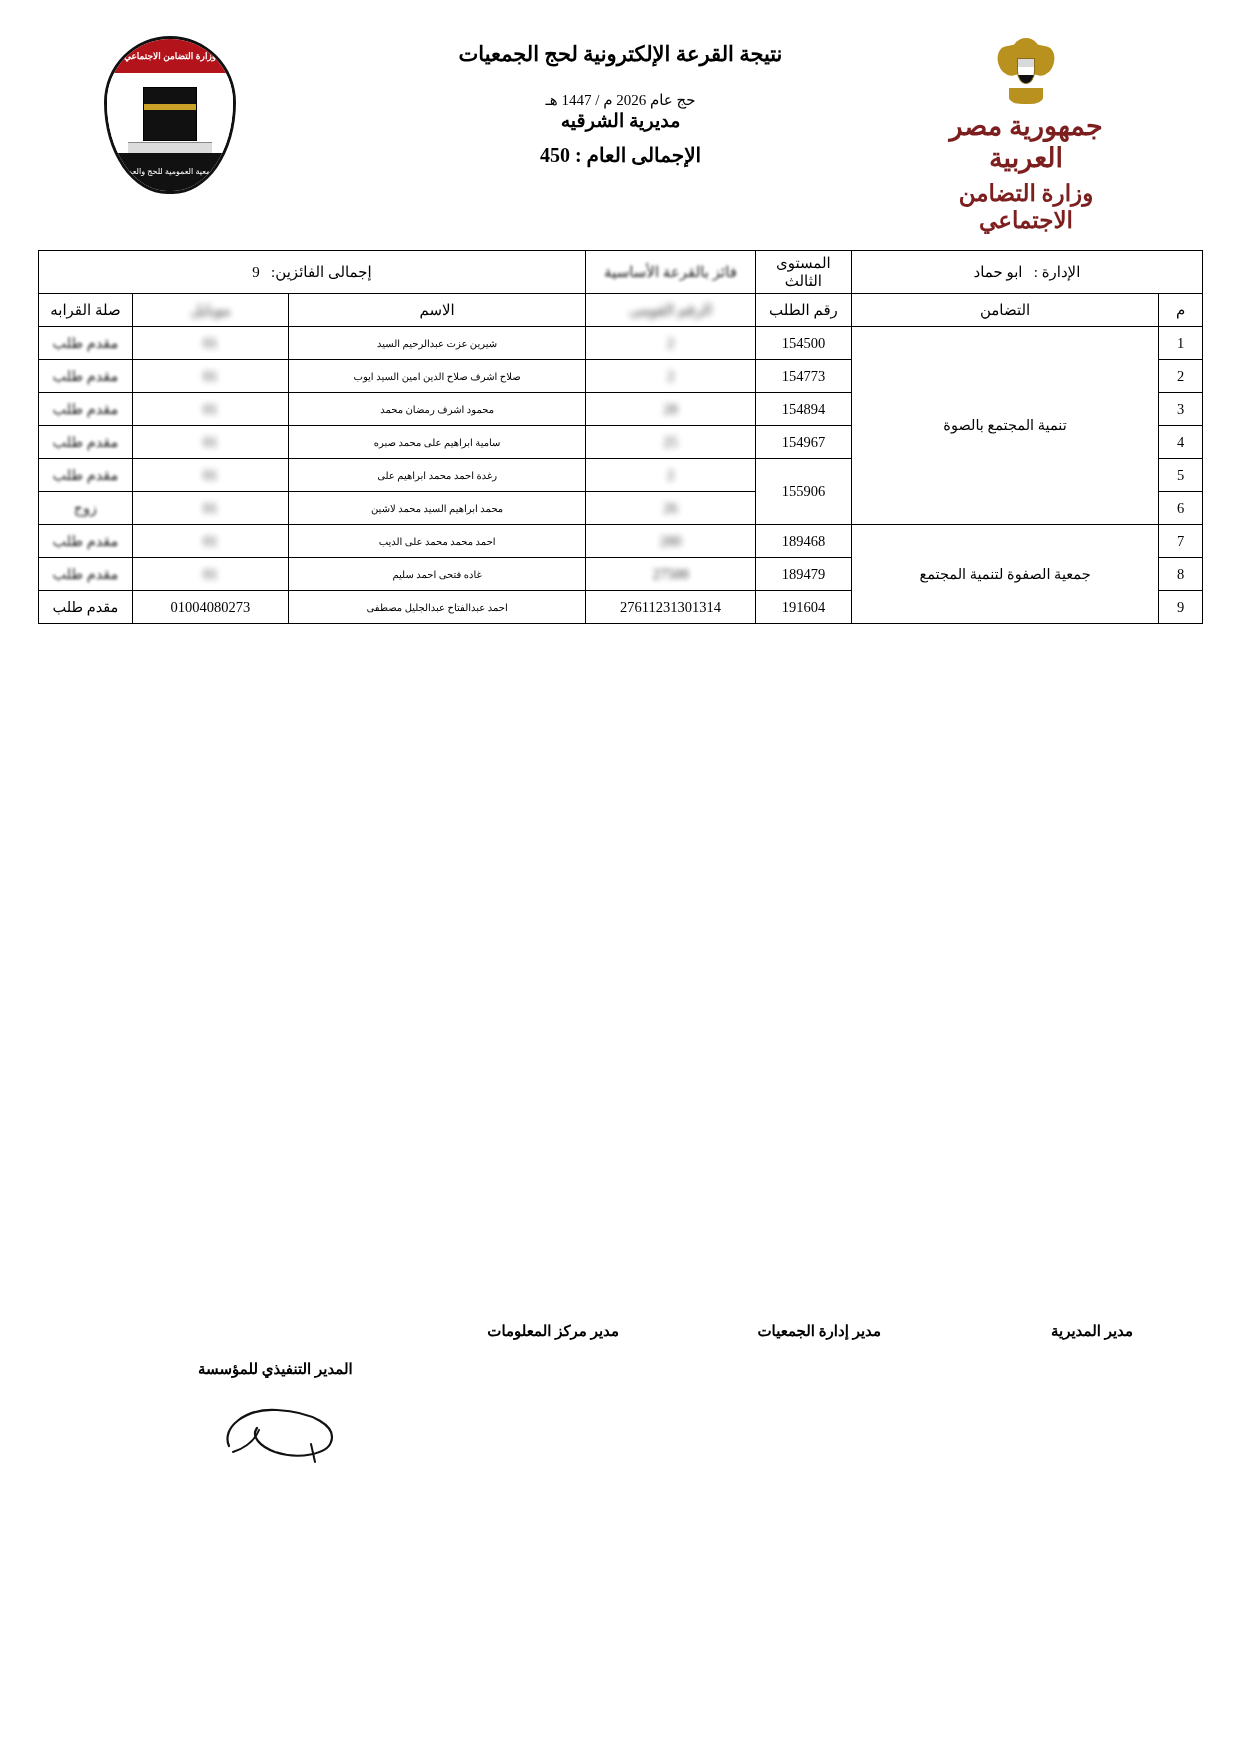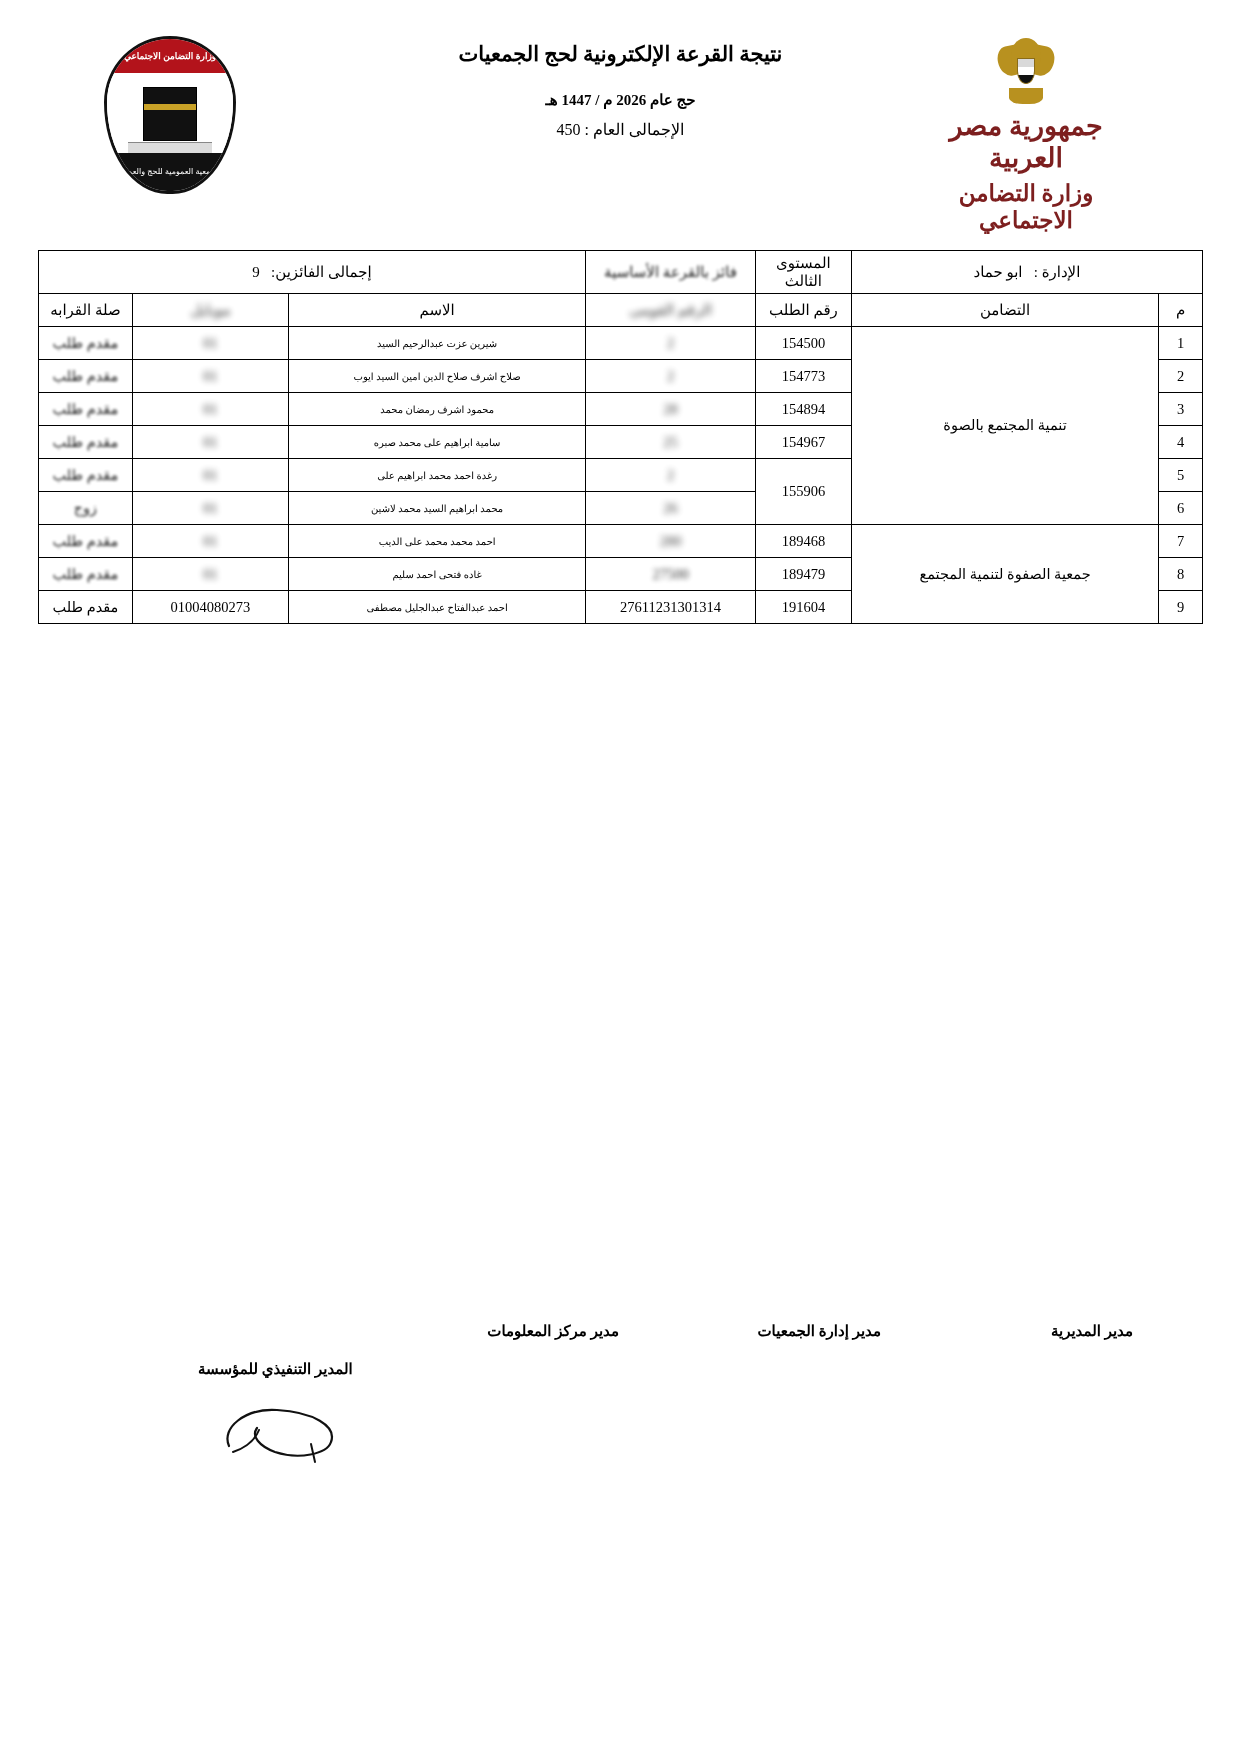--- a/index.html
+++ b/index.html
@@ -186,31 +186,30 @@
     top: 14px;
     text-align: center;
   }
   .doc-title {
     font-size: 21px;
     font-weight: bold;
     margin-bottom: 24px;
   }
   .doc-sub1 {
     font-size: 15px;
-    font-weight: bold;
-    margin-bottom: 11px;
+    font-weight: normal;
   }
   .doc-sub2 {
     font-size: 19px;
     font-weight: bold;
     margin-bottom: 11px;
   }
   .doc-sub3 {
-    font-size: 16px;
-    font-weight: normal;
+    font-size: 20px;
+    font-weight: bold;
   }
 
   
   .table-wrap {
     position: absolute;
     top: 250px;
     right: 38px;
     left: 38px;
   }
   table.main {
@@ -331,20 +330,21 @@
         </div>
         <div class="badge-bottom">
           <div class="badge-bottom-text">الجمعية العمومية للحج والعمرة</div>
         </div>
       </div>
     </div>
 
     <div class="header-center">
       <div class="doc-title">نتيجة القرعة الإلكترونية لحج الجمعيات</div>
       <div class="doc-sub1">حج عام 2026 م / 1447 هـ</div>
+      <div class="doc-sub2">مديرية الشرقيه</div>
       <div class="doc-sub3">الإجمالى العام :  450</div>
     </div>
 
     <div class="logo-right">
       <div class="eagle">
         <div class="eagle-wingL"></div>
         <div class="eagle-wingR"></div>
         <div class="eagle-body"></div>
         <div class="eagle-shield"></div>
         <div class="eagle-tail"></div>

